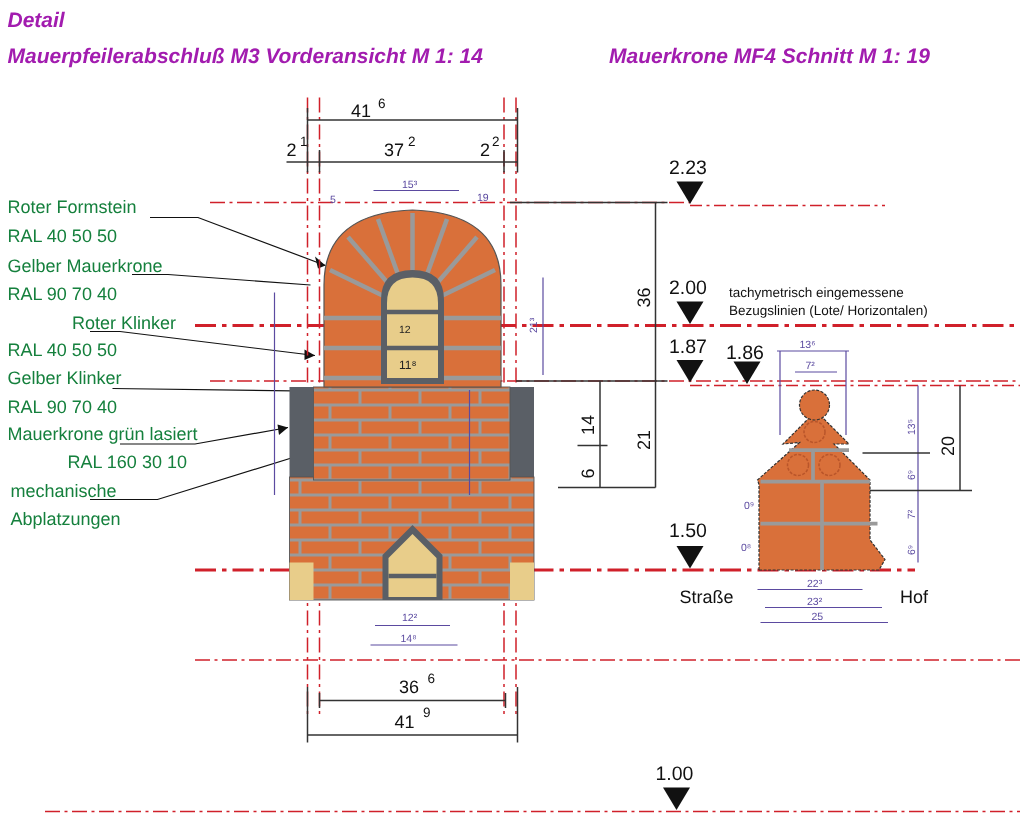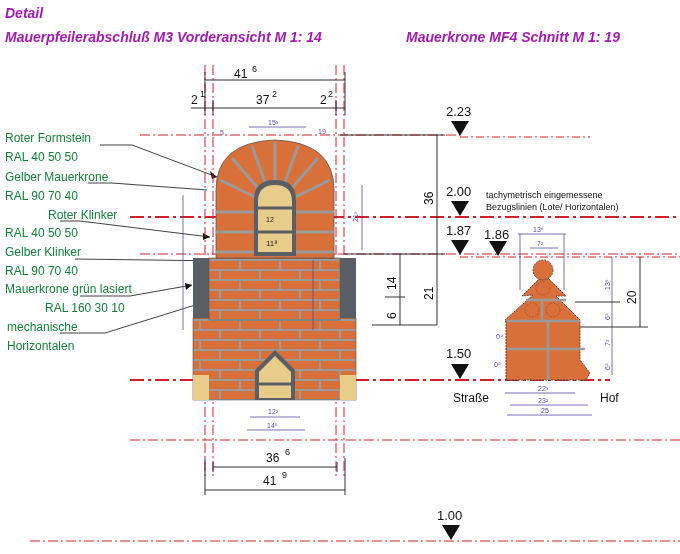--- a/index.html
+++ b/index.html
@@ -20,21 +20,21 @@
 <div class="lbl" style="left:5px;top:150px;">RAL 40 50 50</div>
 <div class="lbl" style="left:5px;top:170px;">Gelber Mauerkrone</div>
 <div class="lbl" style="left:5px;top:189px;">RAL 90 70 40</div>
 <div class="lbl" style="left:5px;top:208px;margin-left:43px;">Roter Klinker</div>
 <div class="lbl" style="left:5px;top:226px;">RAL 40 50 50</div>
 <div class="lbl" style="left:5px;top:245px;">Gelber Klinker</div>
 <div class="lbl" style="left:5px;top:264px;">RAL 90 70 40</div>
 <div class="lbl" style="left:5px;top:282px;">Mauerkrone grün lasiert</div>
 <div class="lbl" style="left:5px;top:301px;margin-left:40px;">RAL 160 30 10</div>
 <div class="lbl" style="left:7px;top:320px;">mechanische</div>
-<div class="lbl" style="left:7px;top:339px;">Horizontalen</div>
+<div class="lbl" style="left:7px;top:339px;">Abplatzungen</div>
 
 <svg width="680" height="554" viewBox="0 0 680 554">
   <defs>
     <pattern id="brickpat" width="40" height="20" patternUnits="userSpaceOnUse">
       <rect width="40" height="20" fill="#9a9a9a"></rect>
       <rect x="1" y="1" width="38" height="8" fill="#d9703a"></rect>
       <rect x="-19" y="11" width="38" height="8" fill="#d9703a"></rect>
       <rect x="21" y="11" width="38" height="8" fill="#d9703a"></rect>
     </pattern>
   </defs>

